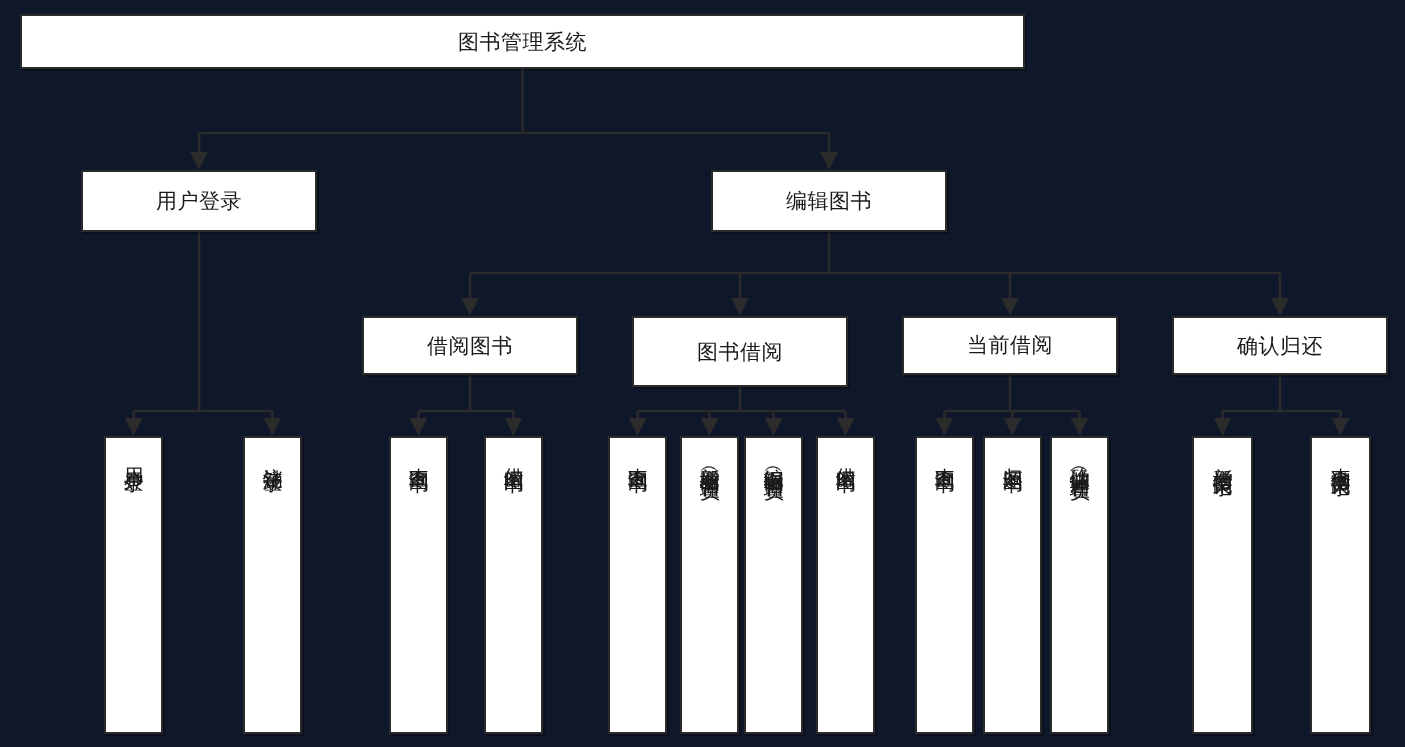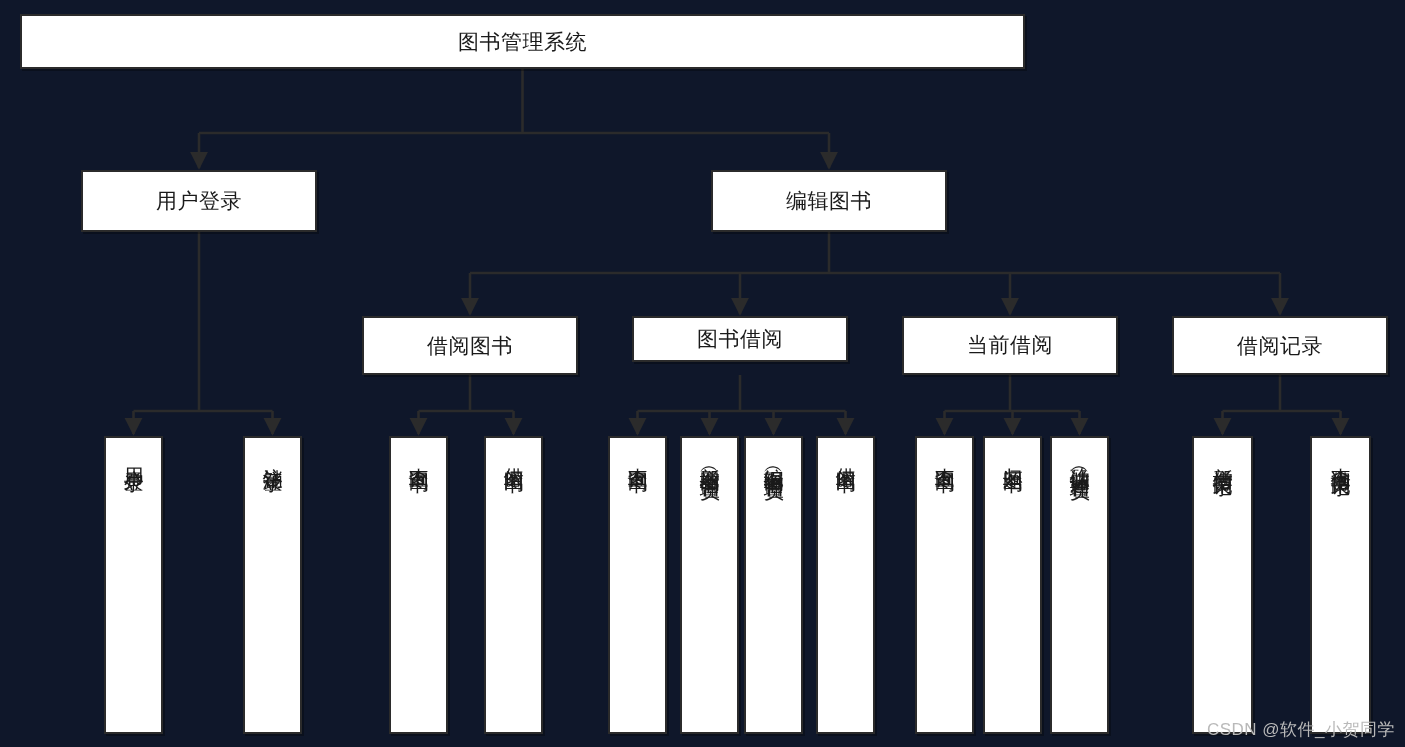--- a/index.html
+++ b/index.html
@@ -120,28 +120,28 @@
       </div>
       <div class="node horiz" style="left: 81px; top: 170px; width: 236px; height: 62px;">
         <span class="label">用户登录</span>
       </div>
       <div class="node horiz" style="left: 711px; top: 170px; width: 236px; height: 62px;">
         <span class="label">编辑图书</span>
       </div>
       <div class="node horiz" style="left: 362px; top: 316px; width: 216px; height: 59px;">
         <span class="label">借阅图书</span>
       </div>
-      <div class="node horiz" style="left: 632px; top: 316px; width: 216px; height: 46px;">
+      <div class="node horiz" style="left: 632px; top: 316px; width: 216px; height: 71px;">
         <span class="label">图书借阅</span>
       </div>
       <div class="node horiz" style="left: 902px; top: 316px; width: 216px; height: 59px; font-family: Liberation Serif, serif;">
         <span class="label">当前借阅</span>
       </div>
       <div class="node horiz" style="left: 1172px; top: 316px; width: 216px; height: 59px;">
-        <span class="label">借阅记录</span>
+        <span class="label">确认归还</span>
       </div>
       <div class="node vert" style="left: 104px; top: 436px; width: 59px; height: 298px;">
         <span class="label">用户登录</span>
       </div>
       <div class="node vert" style="left: 243px; top: 436px; width: 59px; height: 298px;">
         <span class="label">注销登录</span>
       </div>
       <div class="node vert" style="left: 389px; top: 436px; width: 59px; height: 298px;">
         <span class="label">查询图书</span>
       </div>
@@ -170,14 +170,13 @@
         <span class="label">确认归还（管理员）</span>
       </div>
       <div class="node vert" style="left: 1192px; top: 436px; width: 61px; height: 298px;">
         <span class="label">新增借阅记录</span>
       </div>
       <div class="node vert" style="left: 1310px; top: 436px; width: 61px; height: 298px;">
         <span class="label">查询借阅记录</span>
       </div>
     </div>
 
-  <div id="watermark">CSDN @软件_小贺同学</div>
 </div>
 
 </body></html>

